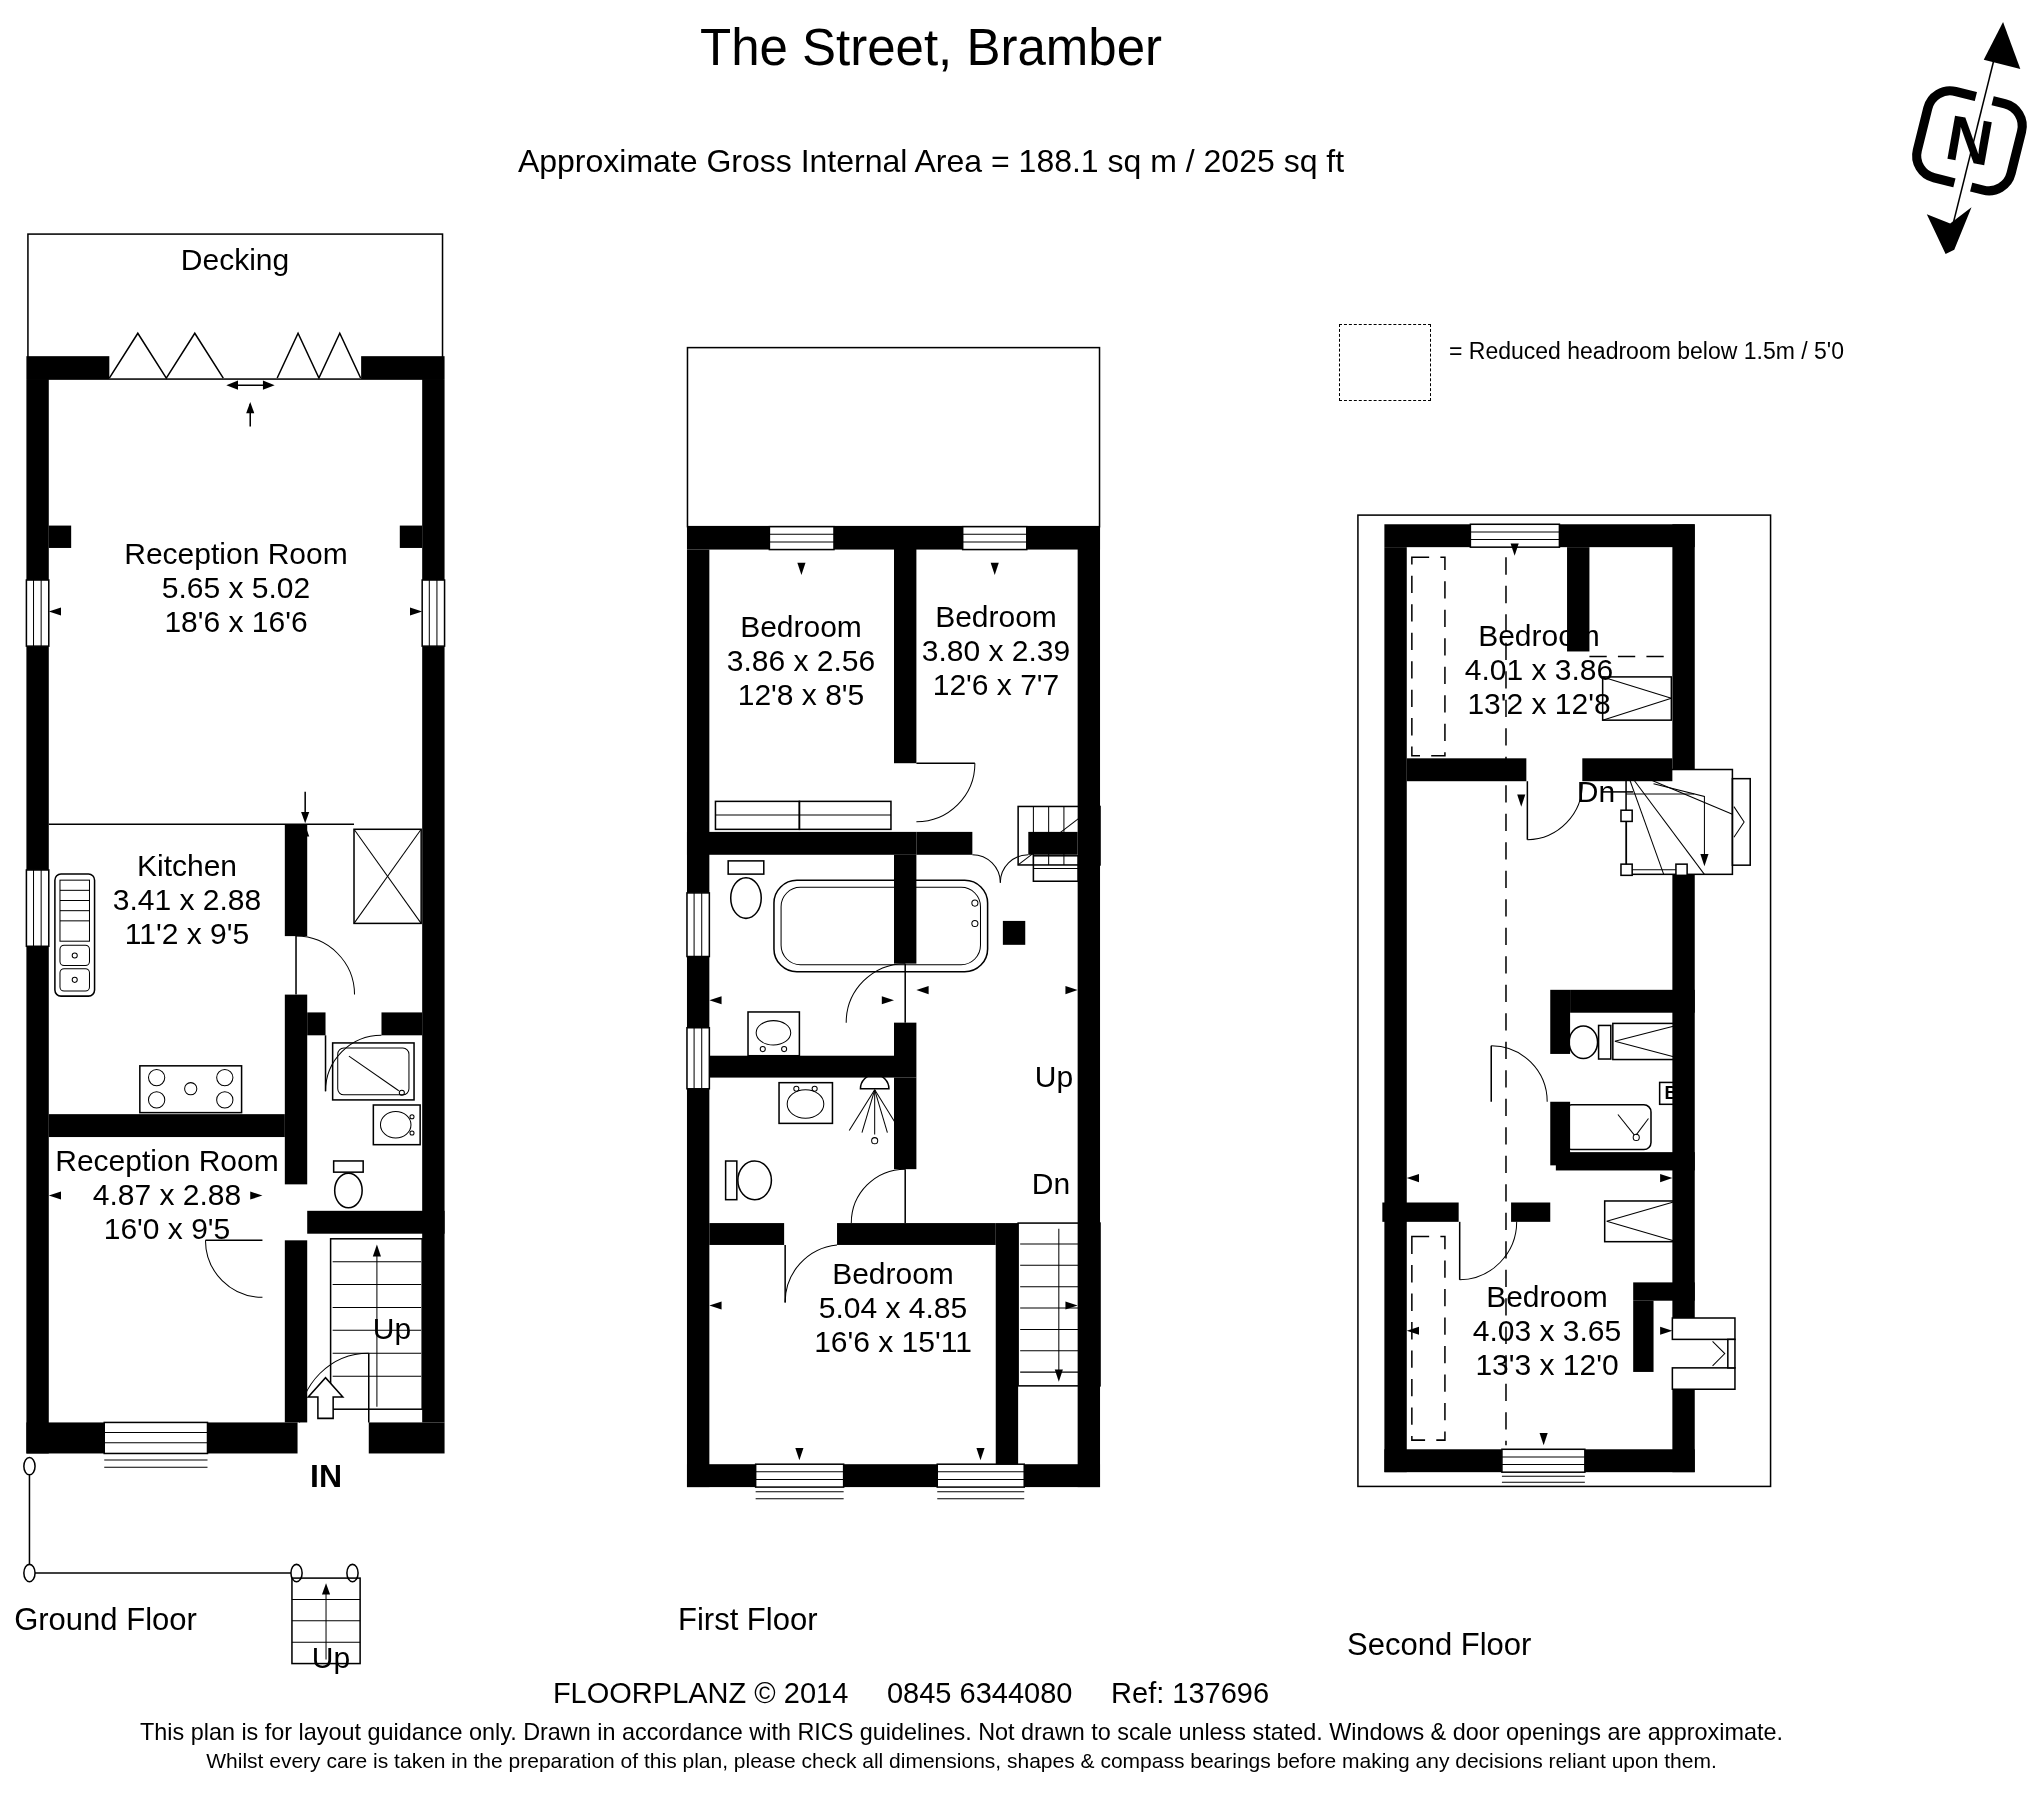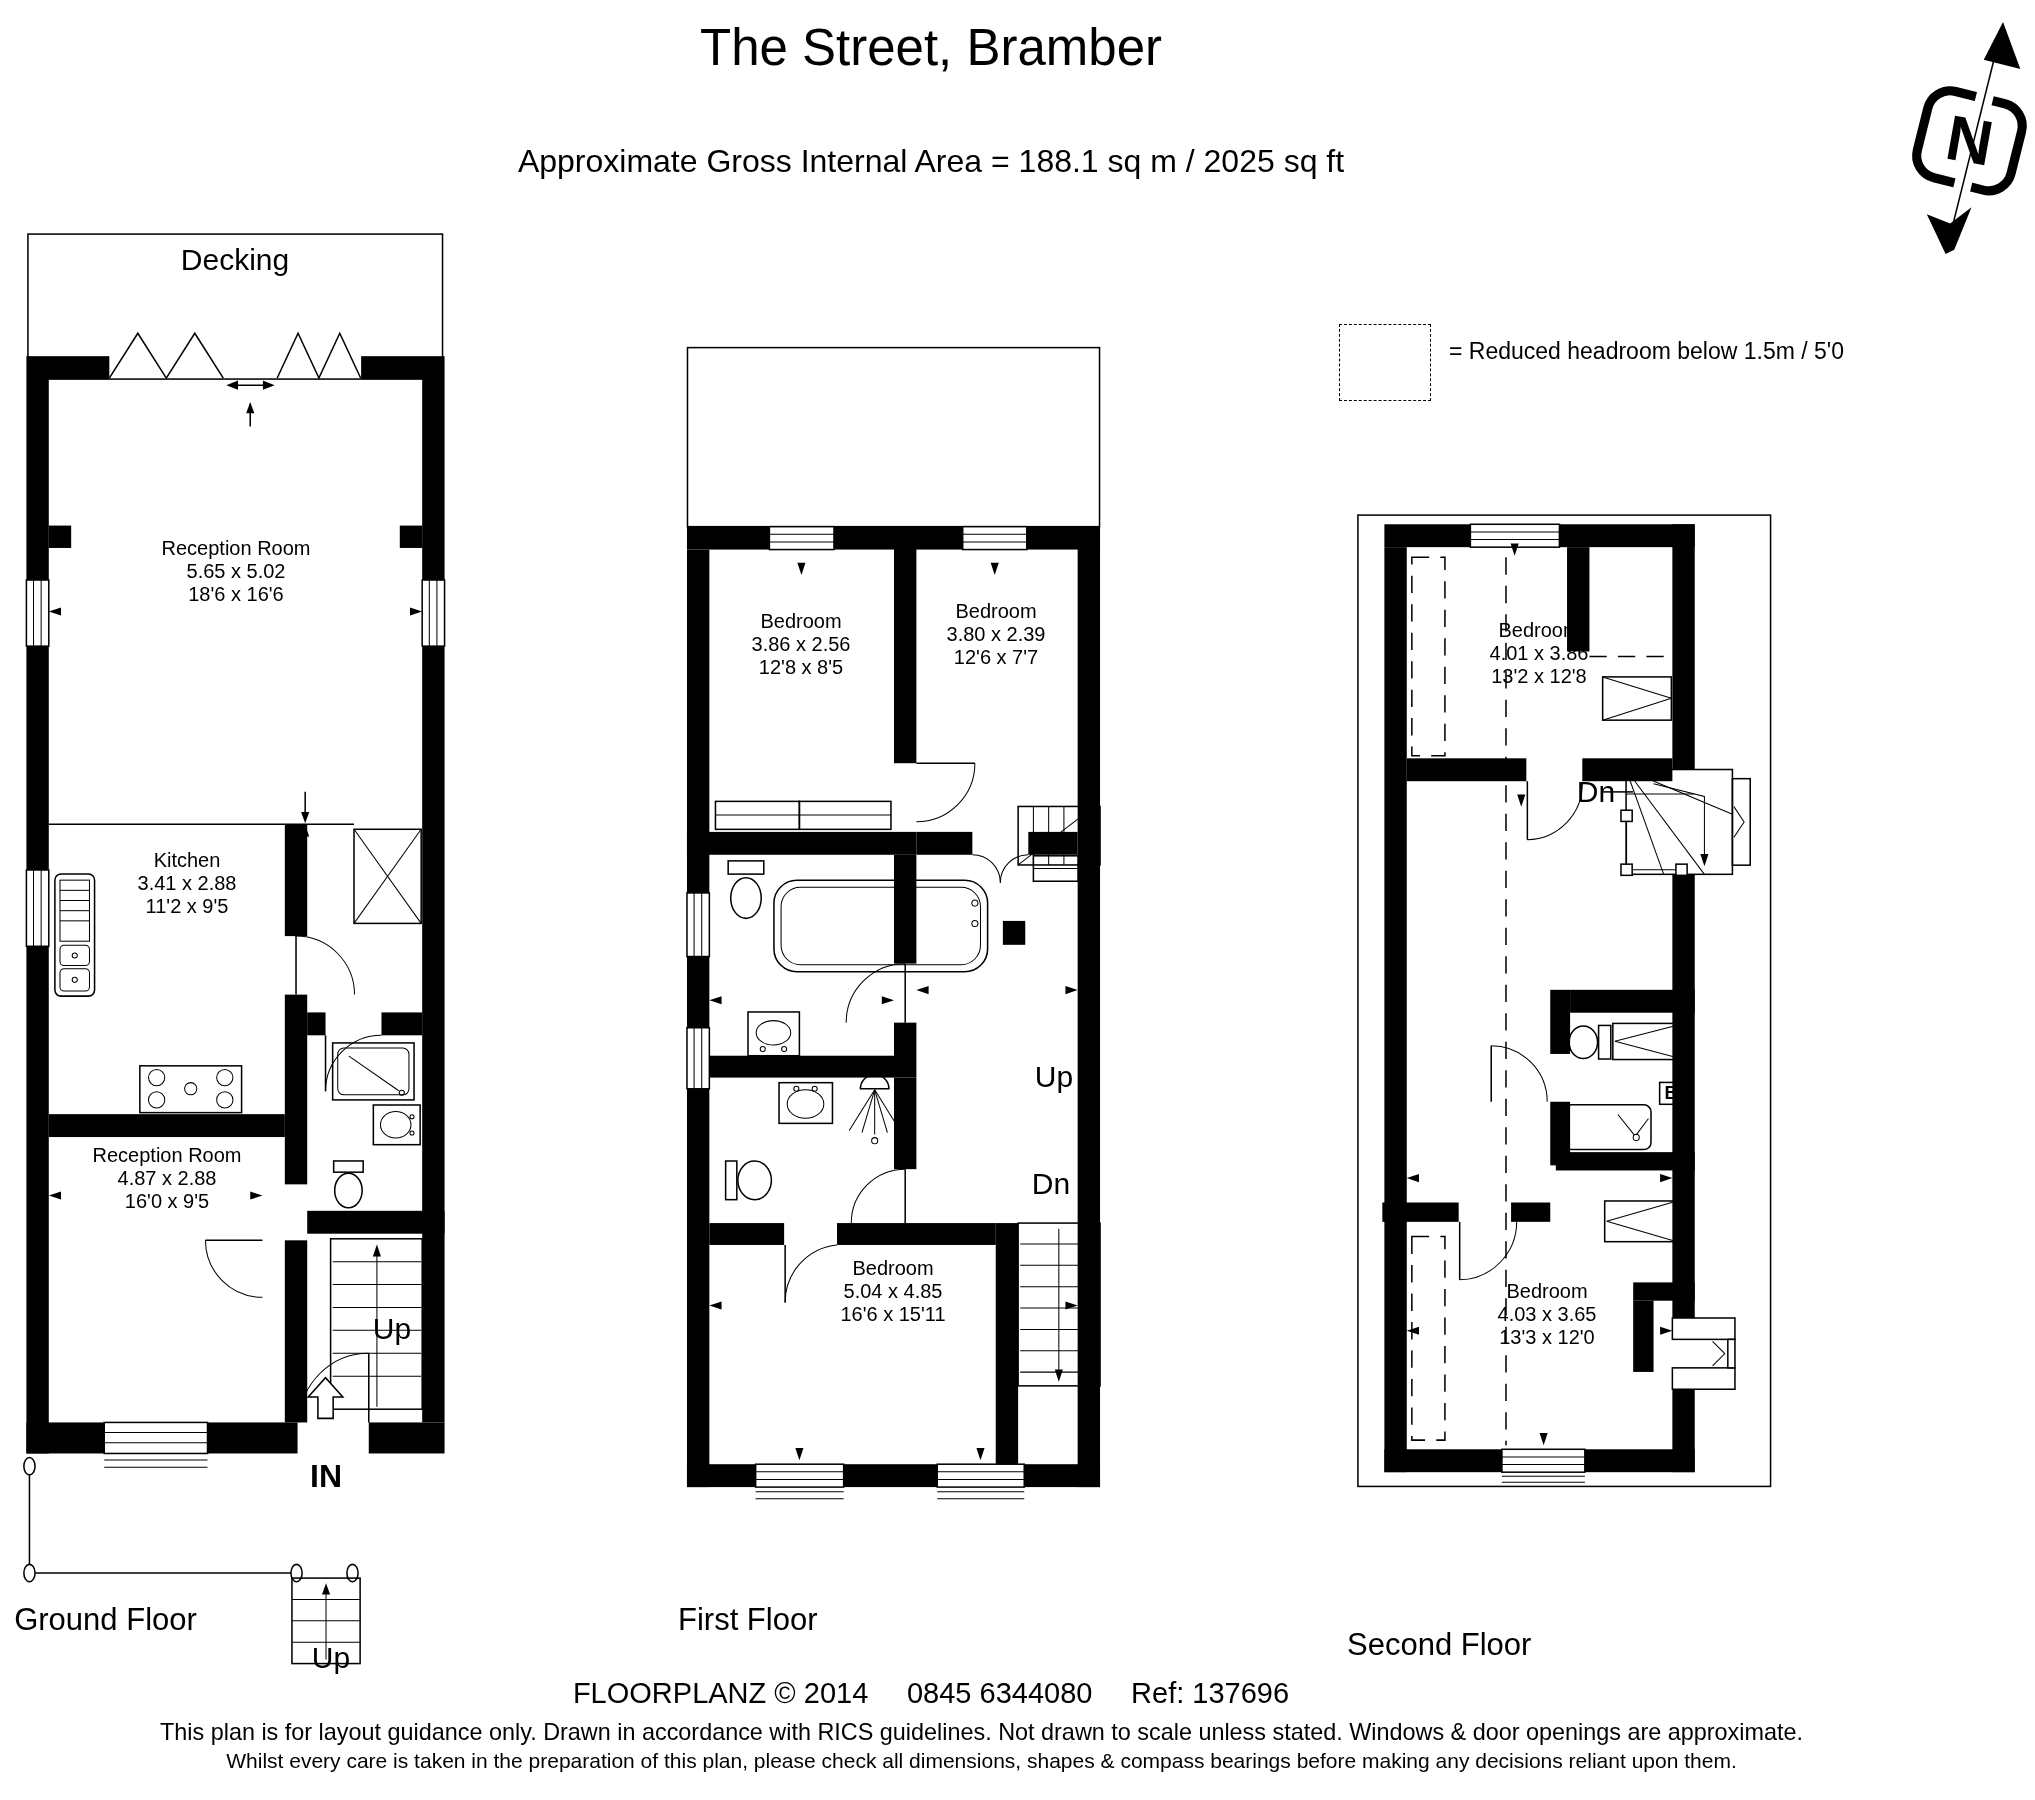--- a/index.html
+++ b/index.html
@@ -5,26 +5,26 @@
   html,body{margin:0;padding:0;background:#fff;}
   body{width:2035px;height:1800px;position:relative;font-family:"Liberation Sans",sans-serif;color:#000;overflow:hidden;}
   .abs{position:absolute;}
   svg{position:absolute;overflow:visible;}
   .thin{fill:none;stroke:#000;stroke-width:3;}
   .thin2{fill:none;stroke:#000;stroke-width:2;}
   .wall{fill:#000;stroke:none;}
   .winbox{fill:#fff;stroke:#000;stroke-width:3;}
   .dash{fill:none;stroke:#000;stroke-width:3;stroke-dasharray:34 22;}
   .solid{fill:#000;stroke:none;}
-  .room-label{position:absolute;text-align:center;transform:translateX(-50%);font-size:20px;line-height:1.14;white-space:nowrap;}
+  .room-label{position:absolute;text-align:center;transform:translateX(-50%);font-size:30px;line-height:1.14;white-space:nowrap;}
   .tag{position:absolute;transform:translateX(-50%);font-size:30px;white-space:nowrap;}
   .floor-label{position:absolute;font-size:31px;white-space:nowrap;}
   .hdr{position:absolute;left:0;width:1862px;text-align:center;white-space:nowrap;}
   .legend-box{position:absolute;border:1.5px dashed #000;background:#fff;}
-  .footer{position:absolute;left:0;width:2035px;text-align:center;white-space:nowrap;padding-left:20px;}
+  .footer{position:absolute;left:0;width:2035px;text-align:center;white-space:nowrap;}
   .fspan{margin:0 15.3px;}
 </style>
 </head>
 <body>
 
 <div class="hdr" style="top:18.3px;font-size:51px;">The Street, Bramber</div>
 <div class="hdr" style="top:143px;font-size:32px;">Approximate Gross Internal Area = 188.1 sq m / 2025 sq ft</div>
 
 <svg style="left:1893px;top:15.3px" width="153" height="244" viewBox="0 0 300 480">
   <g transform="rotate(14 150 247)">

